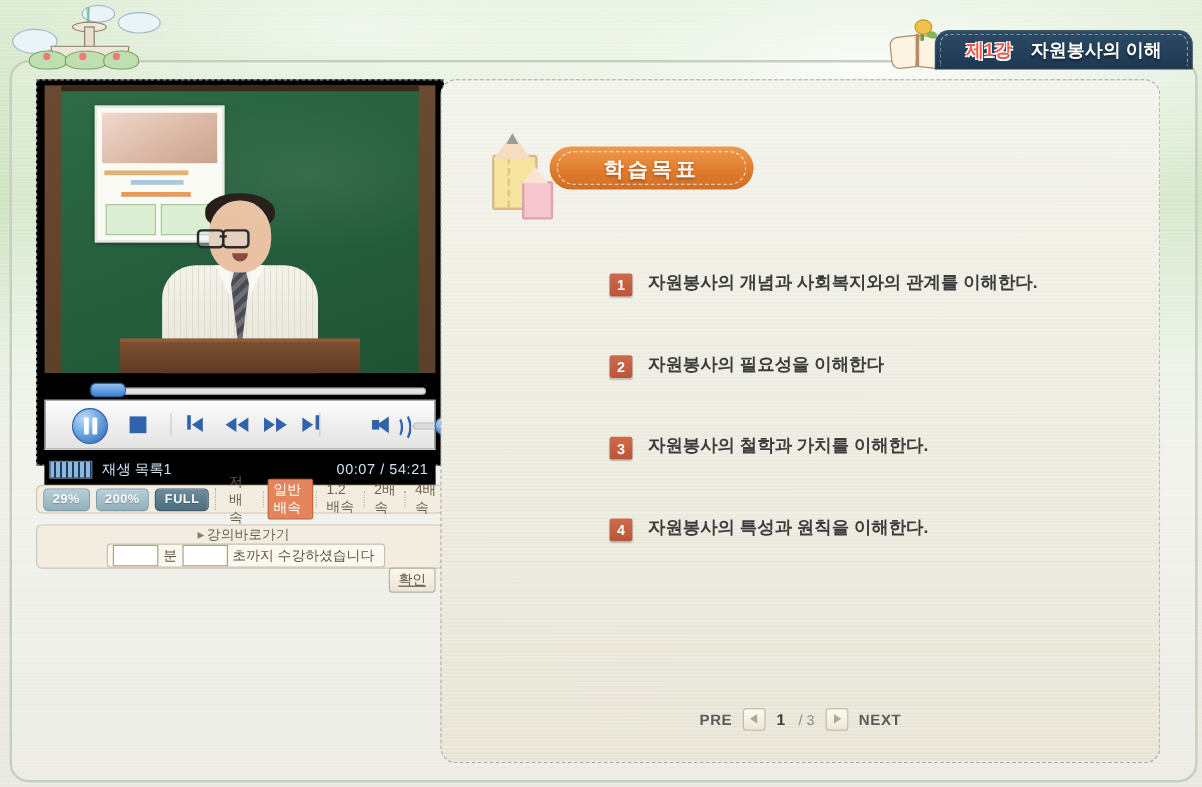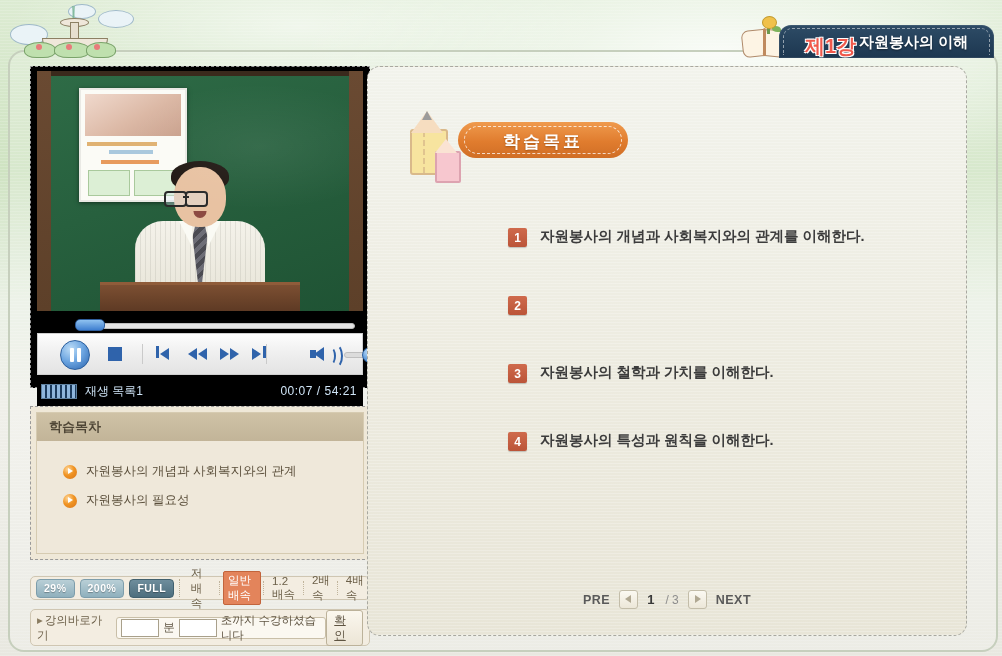--- a/index.html
+++ b/index.html
@@ -66,21 +66,21 @@
     position:absolute;right:8px;top:25px;width:215px;height:33px;
     background:linear-gradient(180deg,#2e4c66 0%,#24405a 55%,#1d3750 100%);
     border-radius:12px 12px 0 0;
     box-shadow:inset 0 0 0 1px rgba(255,255,255,.08);
   }
   .lesson-banner::before{
     content:"";position:absolute;inset:3px 4px auto 4px;height:26px;
     border:1px dashed rgba(255,255,255,.5);border-bottom:none;border-radius:9px 9px 0 0;
   }
   .lesson-no{
-    position:absolute;left:26px;top:8px;font-size:20px;font-weight:bold;
+    position:absolute;left:26px;top:8px;font-size:15px;font-weight:bold;
     color:#f0594c;text-shadow:-1px -1px 0 #fff,1px -1px 0 #fff,-1px 1px 0 #fff,1px 1px 0 #fff;
   }
   .lesson-name{
     position:absolute;left:80px;top:8px;font-size:15px;font-weight:bold;color:#ffffff;
     text-shadow:0 1px 2px rgba(0,0,0,.45);
   }
   .book-icon{position:absolute;right:214px;top:24px;width:46px;height:34px;}
   .book-l,.book-r{position:absolute;top:6px;width:22px;height:25px;background:#fdf4e4;border:1.5px solid #b08a6a;}
   .book-l{left:0;border-radius:7px 2px 2px 7px;transform:rotate(-6deg);}
   .book-r{left:22px;border-radius:2px 7px 7px 2px;transform:rotate(6deg);}
@@ -208,21 +208,21 @@
     background:linear-gradient(180deg,#b9cfd6 0%,#8fb0bd 100%);border:1px solid #7d9dab;text-shadow:0 1px 1px rgba(0,0,0,.3);}
   .zbtn.dark{background:linear-gradient(180deg,#6e8d9c 0%,#4d6e7e 100%);border-color:#41606e;}
   .sp-sep{width:1px;height:18px;margin:0 5px;border-left:1px dotted #b9ad94;}
   .spopt{padding:2px 5px;font-size:11.5px;color:#6b5f48;}
   .spopt.on{background:#e3845b;color:#fff;border:1px solid #c2643c;border-radius:2px;padding:1px 4px;}
   .sp-dot{width:1px;height:14px;border-left:1px dotted #c0b49b;margin:0 2px;}
 
   
   .gotobar{
     position:relative;margin-top:9px;width:340px;height:37px;box-sizing:border-box;
-    border:1px solid #cfc6b2;border-radius:5px;background:#f3ede1;display:flex;align-items:center;
+    border:1px solid #cfc6b2;border-radius:5px;background:#f3ede1;display:flex;align-items:center;flex-direction:column;
   }
   .goto-link{margin-left:6px;font-size:11.5px;color:#6b5f48;}
   .goto-link::before{content:"\25B8";margin-right:2px;color:#8a7c60;}
   .goto-field{margin-left:10px;display:flex;align-items:center;border:1px solid #c9bfa8;background:#fbf8f1;border-radius:3px;height:20px;padding:0 4px;}
   .inp{width:32px;height:14px;border:1px solid #a9a08b;background:#fff;}
   .unit{font-size:11.5px;color:#5f5442;margin:0 4px;}
   .okbtn{margin-left:auto;margin-right:6px;font-size:11.5px;color:#5f5442;border:1px solid #bcb29a;background:linear-gradient(180deg,#fbf7ee,#ece5d6);border-radius:3px;padding:2px 7px;text-decoration:underline;}
 
   
   .content{
@@ -379,37 +379,20 @@
       <div class="vol-knob"></div>
     </div>
 
     <div class="playlist">
       <div class="eq-icon"></div>
       <div class="pl-name">재생 목록1</div>
       <div class="pl-time">00:07 / 54:21</div>
     </div>
   </div>
 
-  <div class="toc">
-    <div class="toc-inner">
-      <div class="toc-head">
-        <span>학습목차</span>
-      </div>
-      <div class="toc-list">
-        <div class="toc-item">
-          <div class="arrow-ico"></div>
-          <span>자원봉사의 개념과 사회복지와의 관계</span>
-        </div>
-        <div class="toc-item">
-          <div class="arrow-ico"></div>
-          <span>자원봉사의 필요성</span>
-        </div>
-      </div>
-    </div>
-  </div>
 
   <div class="speedbar">
     <div class="zbtn">29%</div>
     <div class="zbtn">200%</div>
     <div class="zbtn dark">FULL</div>
     <div class="sp-sep"></div>
     <div class="spopt">저배속</div>
     <div class="sp-dot"></div>
     <div class="spopt on">일반배속</div>
     <div class="sp-dot"></div>
@@ -449,20 +432,21 @@
     </div>
   </div>
 
   <div class="goals">
     <div class="goal-row">
       <div class="num">1</div>
       <div class="goal-txt">자원봉사의 개념과 사회복지와의 관계를 이해한다.</div>
     </div>
     <div class="goal-row">
       <div class="num">2</div>
+      <div class="goal-txt">자원봉사의 필요성을 이해한다</div>
     </div>
     <div class="goal-row">
       <div class="num">3</div>
       <div class="goal-txt">자원봉사의 철학과 가치를 이해한다.</div>
     </div>
     <div class="goal-row">
       <div class="num">4</div>
       <div class="goal-txt">자원봉사의 특성과 원칙을 이해한다.</div>
     </div>
   </div>

